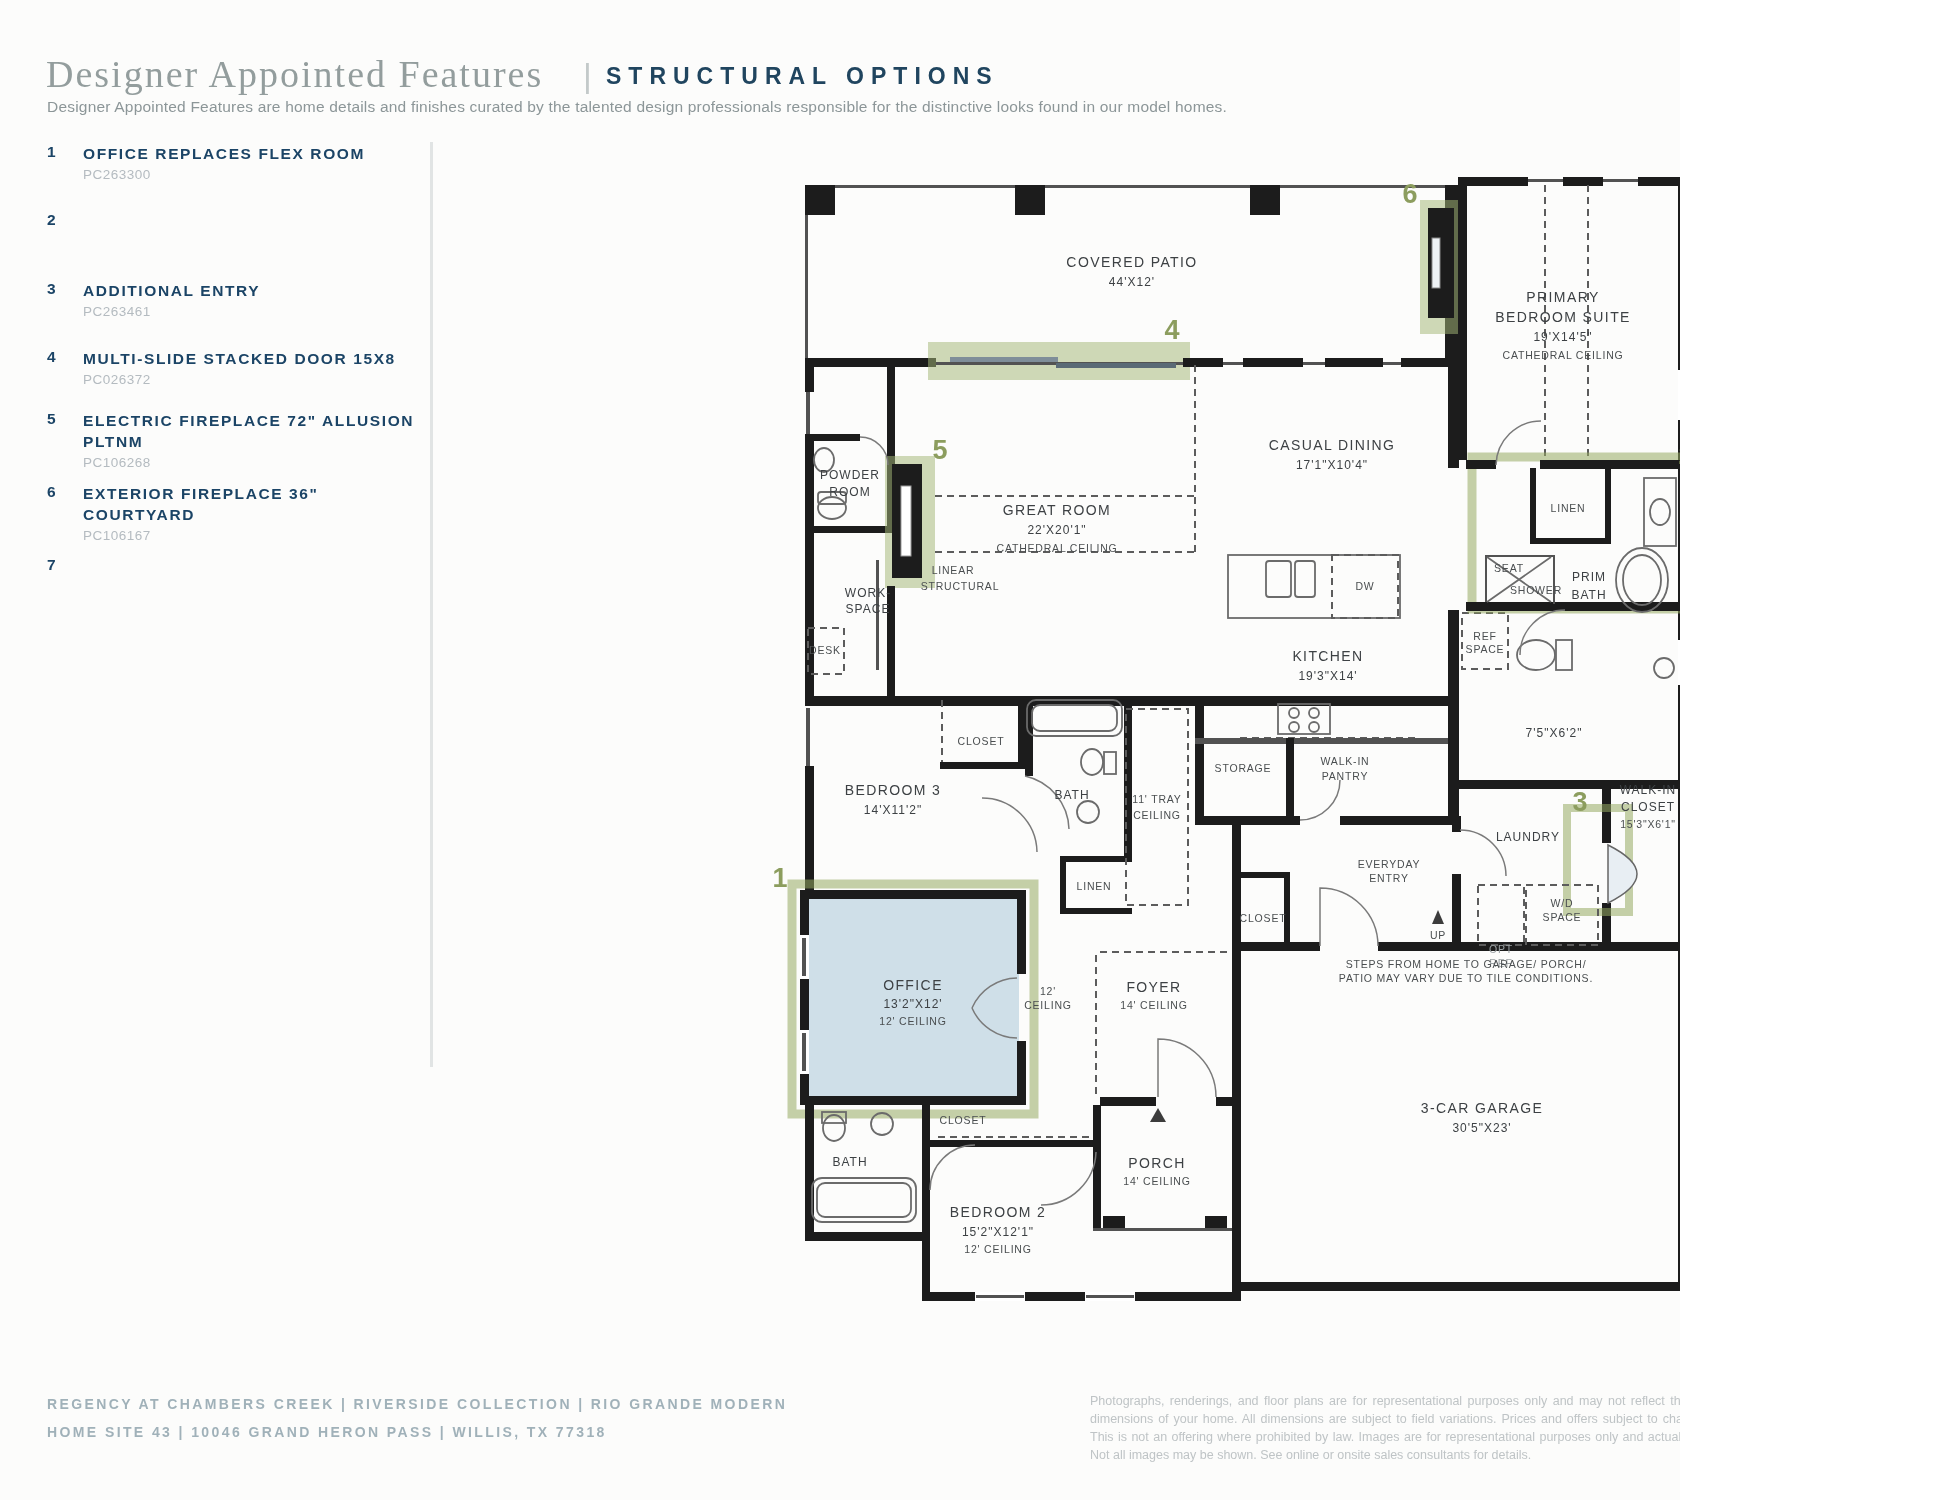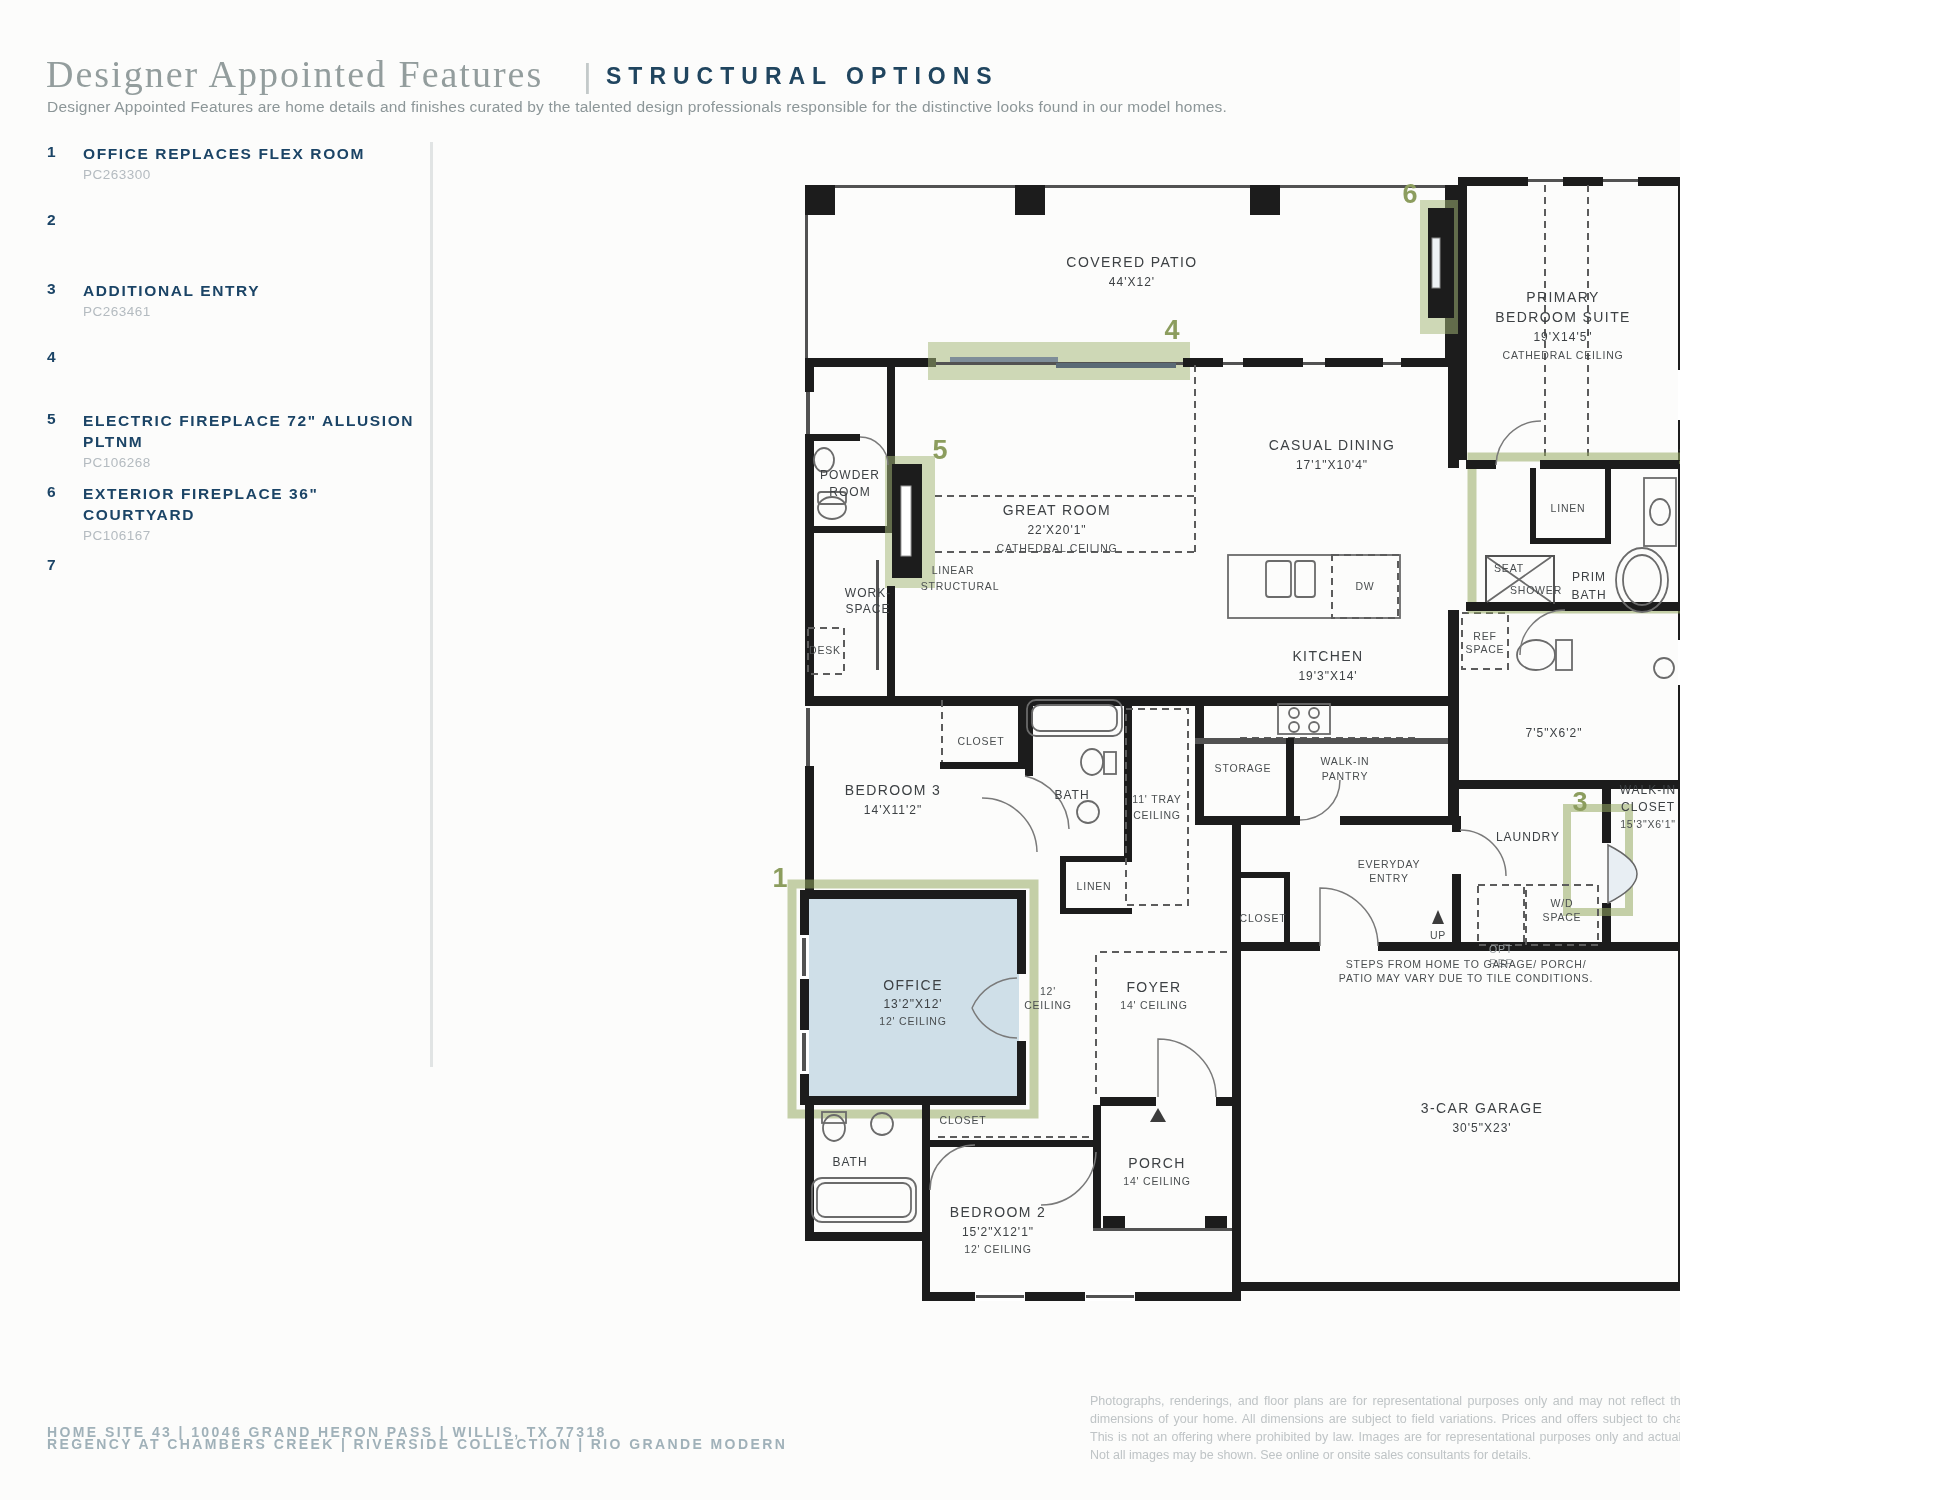--- a/index.html
+++ b/index.html
@@ -29,21 +29,21 @@
   .fx{fill:none;stroke:#6b6b6b;stroke-width:1.8;}
   .arc{fill:none;stroke:#7a7a7a;stroke-width:1.5;}
   .lbl{position:absolute;transform:translate(-50%,-50%);text-align:center;white-space:nowrap;
        font-size:14px;letter-spacing:1.4px;color:#3d4144;}
   .dim{font-size:12px;letter-spacing:1px;}
   .sm{font-size:12px;letter-spacing:1px;}
   .xs{font-size:10.5px;letter-spacing:.8px;color:#4a4e50;}
   .gray{color:#9aa0a3;margin-top:44px;}
   .mk{position:absolute;transform:translate(-50%,-50%);font-size:27px;font-weight:600;color:#8c9d5e;}
   
-  .f-line1{position:absolute;left:47px;top:1396px;font-size:14px;font-weight:700;color:#a0b1b9;letter-spacing:2.4px;margin-top:40px;}
+  .f-line1{position:absolute;left:47px;top:1396px;font-size:14px;font-weight:700;color:#a0b1b9;letter-spacing:2.4px;}
   .f-line2{position:absolute;left:47px;top:1424px;font-size:14px;font-weight:700;color:#a0b1b9;letter-spacing:2.4px;}
   .f-disc{position:absolute;left:1090px;top:1392px;width:700px;font-size:12.5px;line-height:1.45;
           color:#bfc4c6;text-align:justify;}
   .f-eho{position:absolute;left:1845px;top:1392px;width:60px;text-align:center;color:#b2b7ba;}
   .f-eho .txt{font-size:5.5px;letter-spacing:.5px;color:#b2b7ba;margin-top:2px;}
 </style>
 </head>
 <body>
 
 <div id="page">
@@ -65,20 +65,24 @@
   </div>
   <div class="feat" style="top:280px">
     <div class="num">3</div>
     <div>
         <div class="tt">ADDITIONAL ENTRY</div>
          <div class="cd">PC263461</div>
       </div>
   </div>
   <div class="feat" style="top:348px">
     <div class="num">4</div>
+    <div>
+        <div class="tt">MULTI-SLIDE STACKED DOOR 15X8</div>
+         <div class="cd">PC026372</div>
+      </div>
   </div>
   <div class="feat" style="top:410px">
     <div class="num">5</div>
     <div>
         <div class="tt">ELECTRIC FIREPLACE 72" ALLUSION PLTNM</div>
          <div class="cd">PC106268</div>
       </div>
   </div>
   <div class="feat" style="top:483px">
     <div class="num">6</div>

